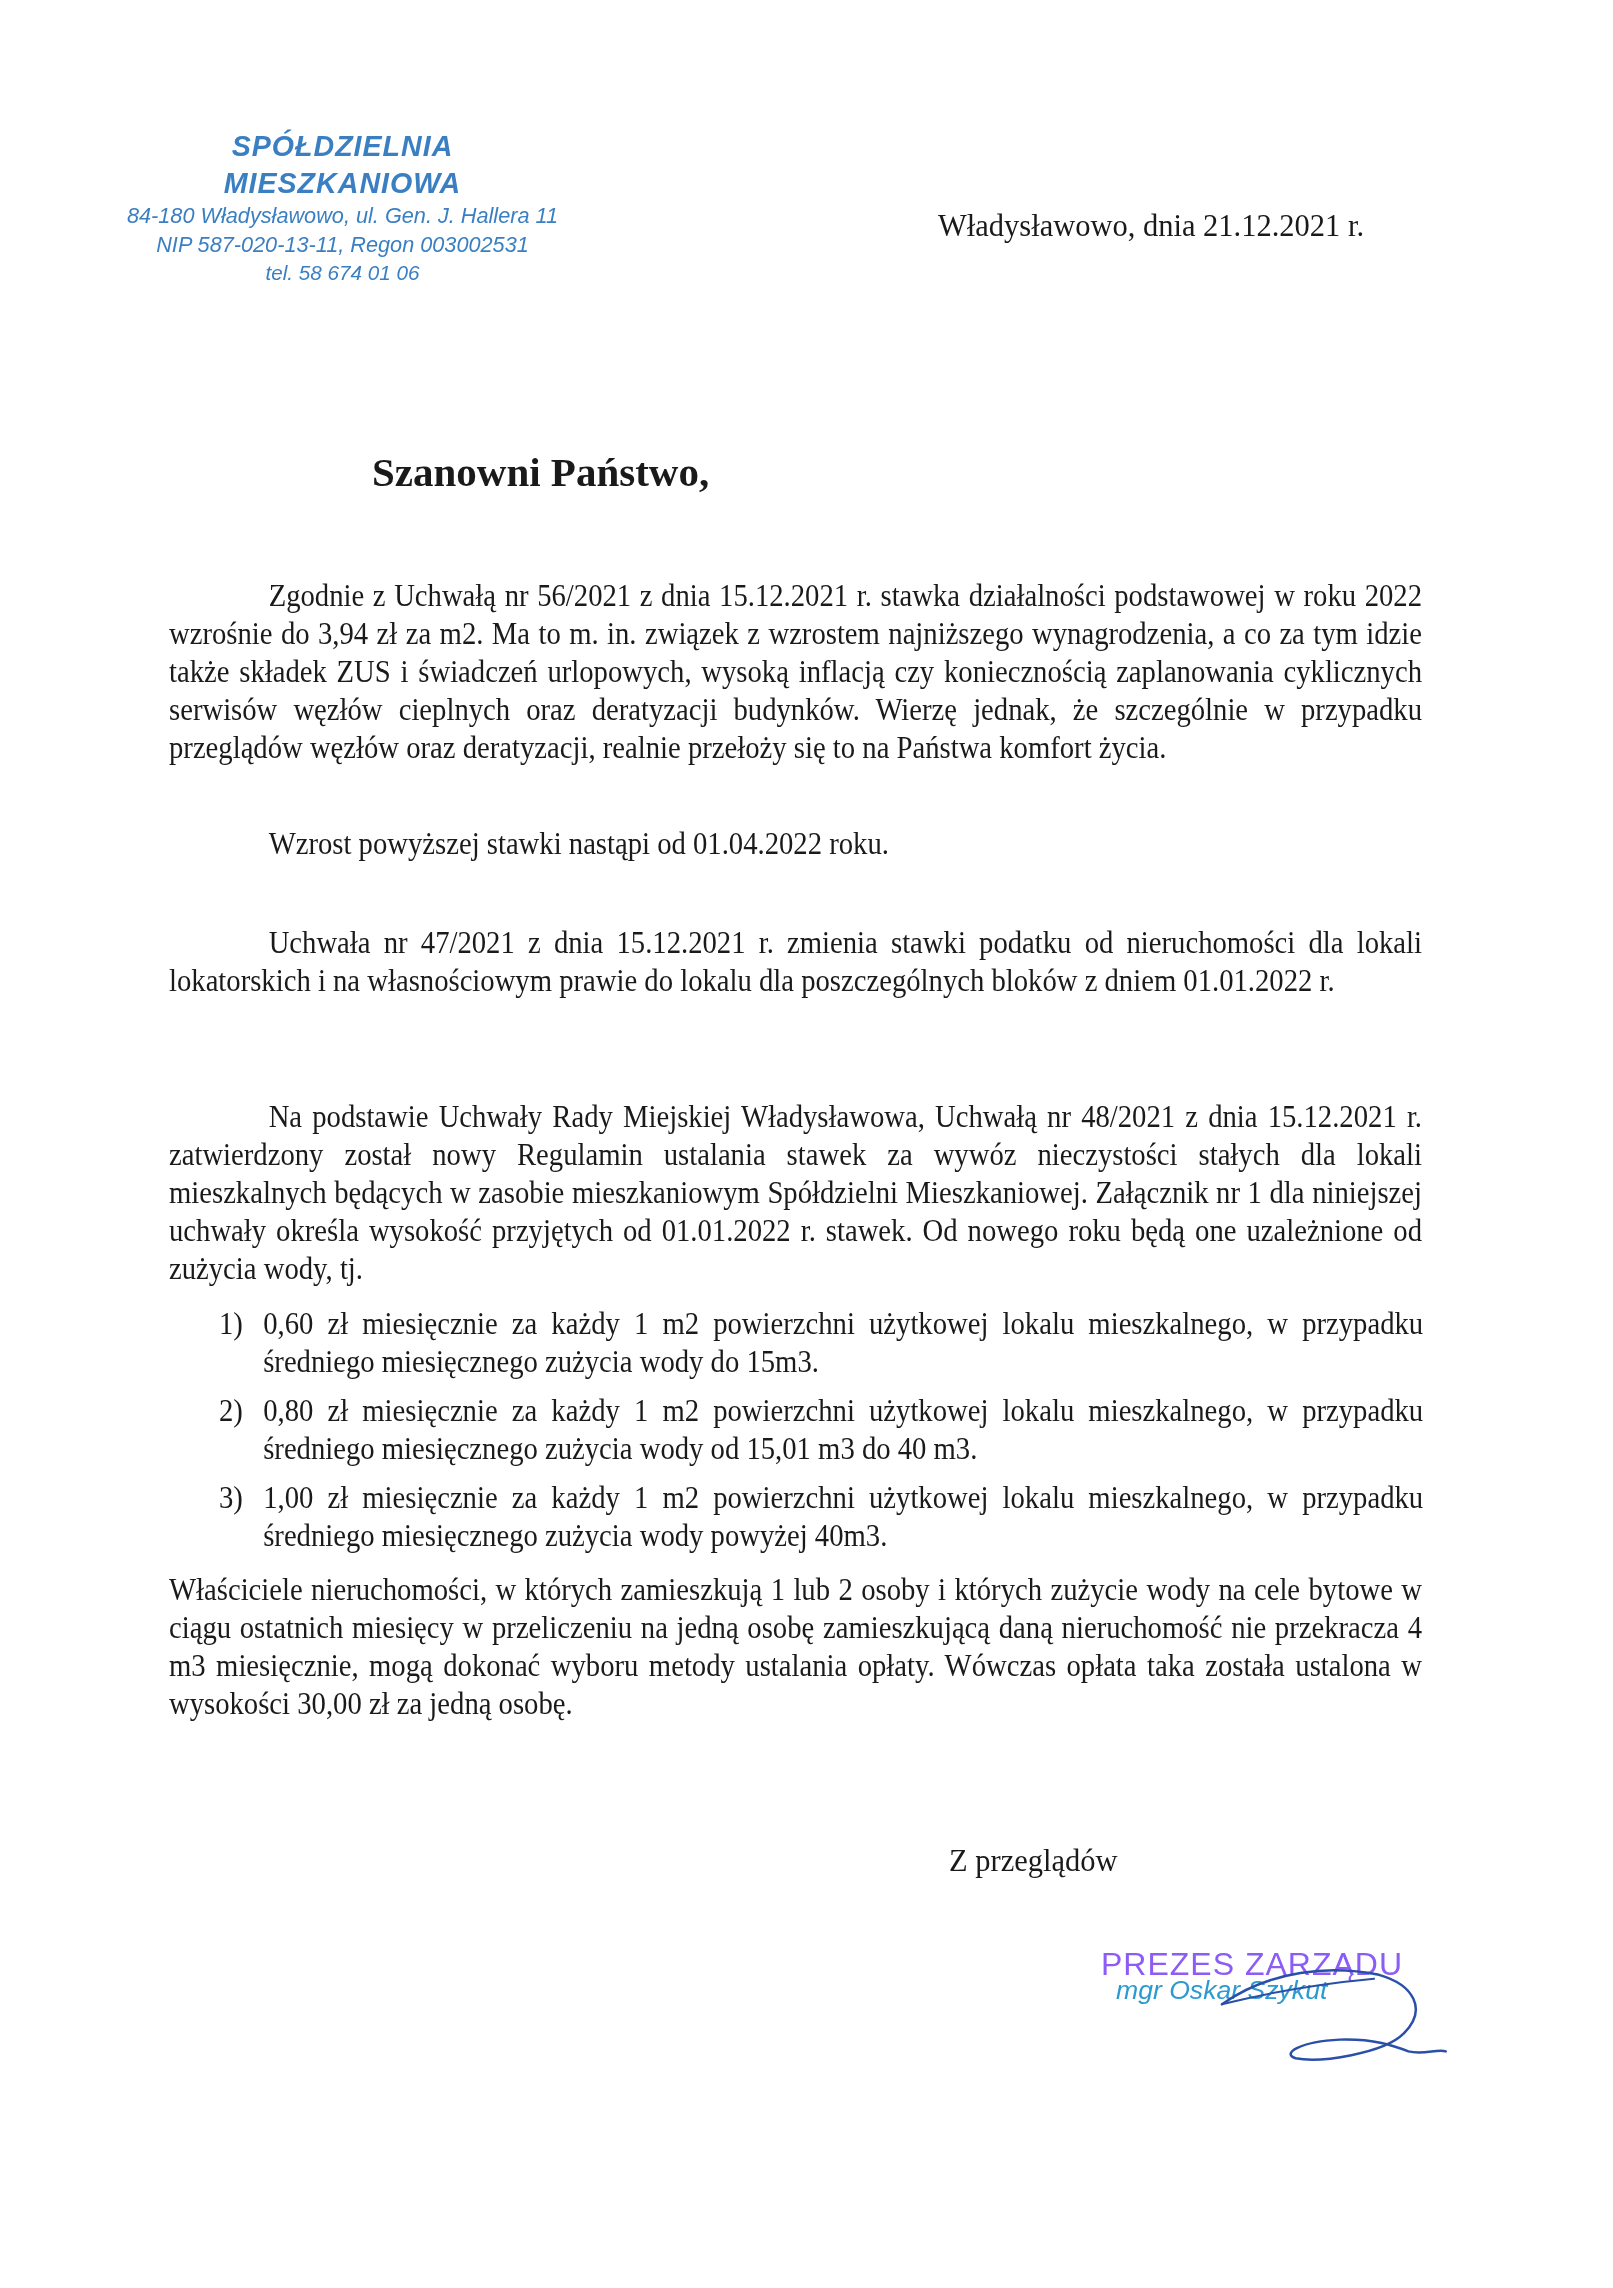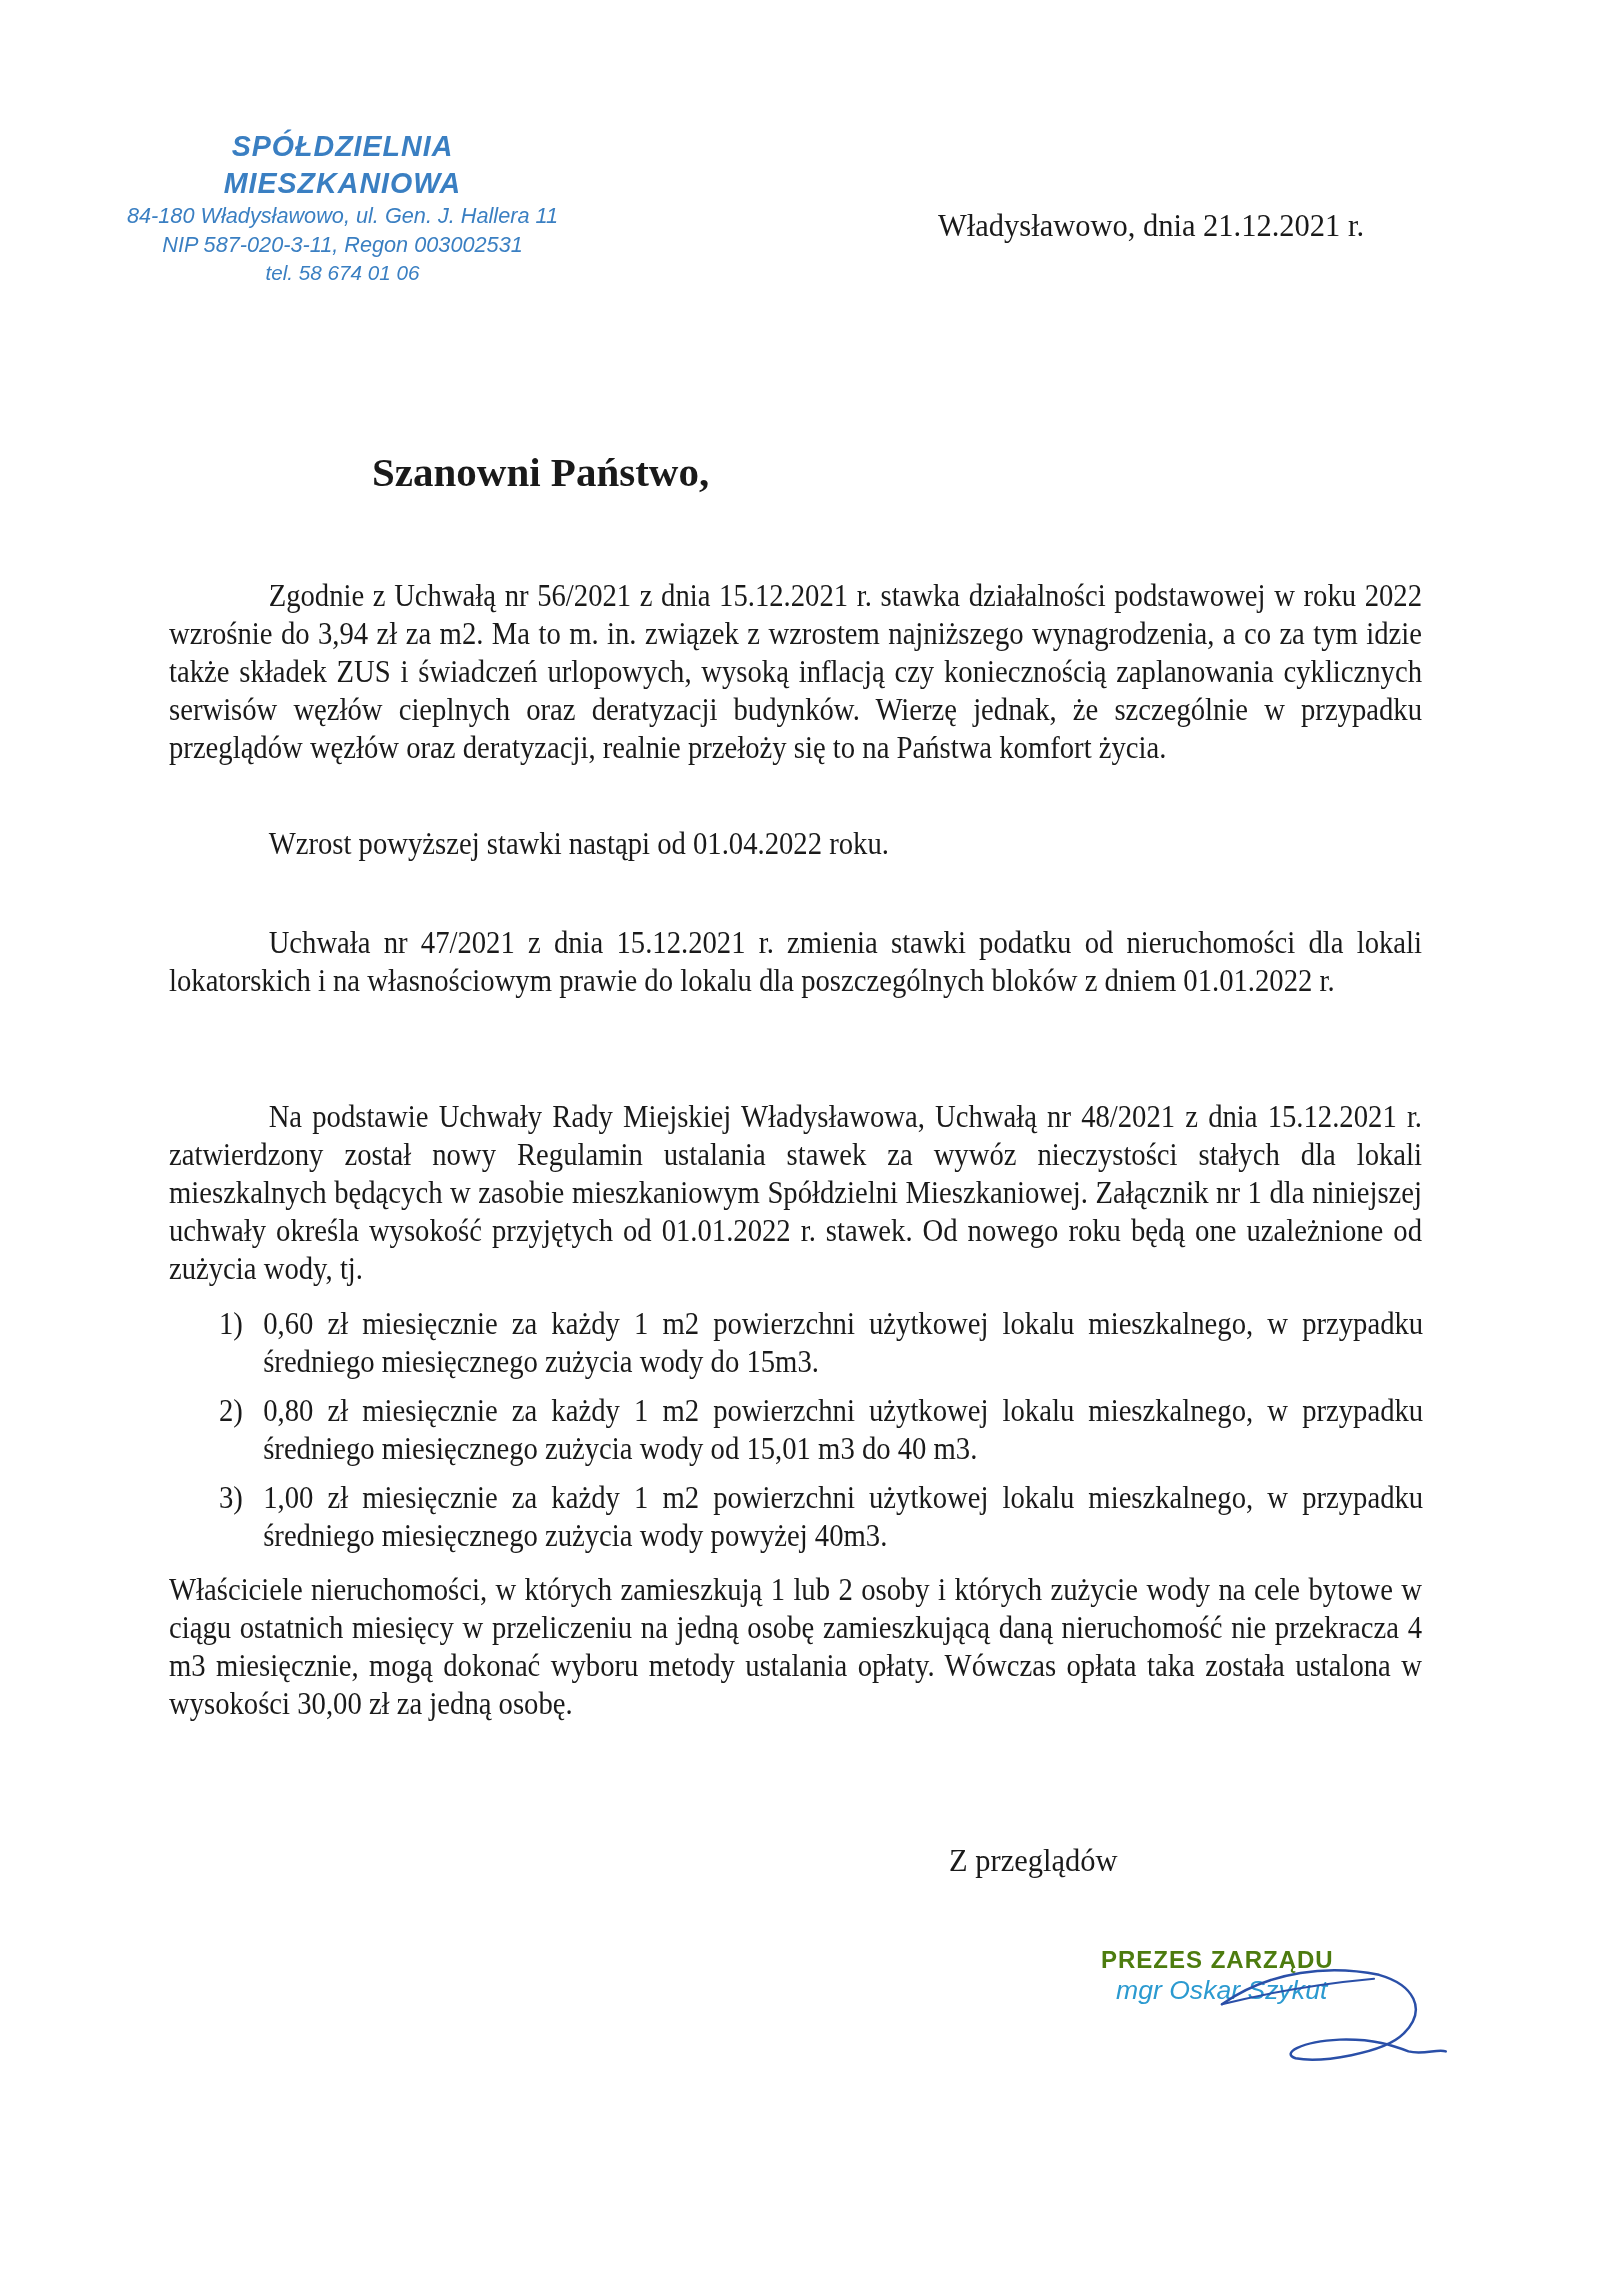--- a/index.html
+++ b/index.html
@@ -31,37 +31,37 @@
   .p4 { top: 1098px; }
   .list { position: absolute; left: 219px; top: 1305px; width: 1204px; font-size: 30.5px; line-height: 38px;
           transform: scaleX(0.94); transform-origin: left top; width: 1281px; }
   .list .item { display: flex; margin-bottom: 10.8px; }
   .list .num { width: 47px; flex: none; }
   .list .txt { flex: 1; text-align: justify; text-align-last: left; }
   .p5 { top: 1571px; }
 
   .closing { position: absolute; left: 949px; top: 1844px; font-size: 30.5px; }
 
-  .sig-title { position: absolute; left: 1101px; top: 1946px; color: #4d7c0f;
-               font-family: "Liberation Sans", "DejaVu Sans", sans-serif; font-weight: bold;
-               font-size: 24px; letter-spacing: 1px; }
+  .sig-title { position: absolute; left: 1101px; top: 1946px; color: #8b5cf6;
+               font-family: "Liberation Sans", "DejaVu Sans", sans-serif; font-weight: normal;
+               font-size: 32px; letter-spacing: 1px; }
   .sig-name { position: absolute; left: 1116px; top: 1975px; color: #2b9ad0;
               font-family: "Liberation Sans", "DejaVu Sans", sans-serif; font-style: italic;
               font-size: 26.6px; }
   .signature { position: absolute; left: 1202px; top: 1965px; width: 246px; height: 108px; }
 </style>
 </head>
 <body>
 
 <div class="page">
 
   <div class="stamp">
     <div class="l1">SPÓŁDZIELNIA MIESZKANIOWA</div>
     <div class="l3">84-180 Władysławowo, ul. Gen. J. Hallera 11</div>
-    <div class="l4">NIP 587-020-3-11, Regon 003002531</div>
+    <div class="l4">NIP 587-020-13-11, Regon 003002531</div>
     <div class="l5">tel. 58 674 01 06</div>
   </div>
 
   <div class="place-date">Władysławowo, dnia 21.12.2021 r.</div>
 
   <div class="salutation">Szanowni Państwo,</div>
 
   <div class="body p1">
     <p class="indent">Zgodnie z Uchwałą nr 56/2021 z dnia 15.12.2021 r. stawka działalności podstawowej w roku 2022 wzrośnie do 3,94 zł za m2. Ma to m. in. związek z wzrostem najniższego wynagrodzenia, a co za tym idzie także składek ZUS i świadczeń urlopowych, wysoką inflacją czy koniecznością zaplanowania cyklicznych serwisów węzłów cieplnych oraz deratyzacji budynków. Wierzę jednak, że szczególnie w przypadku przeglądów węzłów oraz deratyzacji, realnie przełoży się to na Państwa komfort życia.</p>
   </div>

